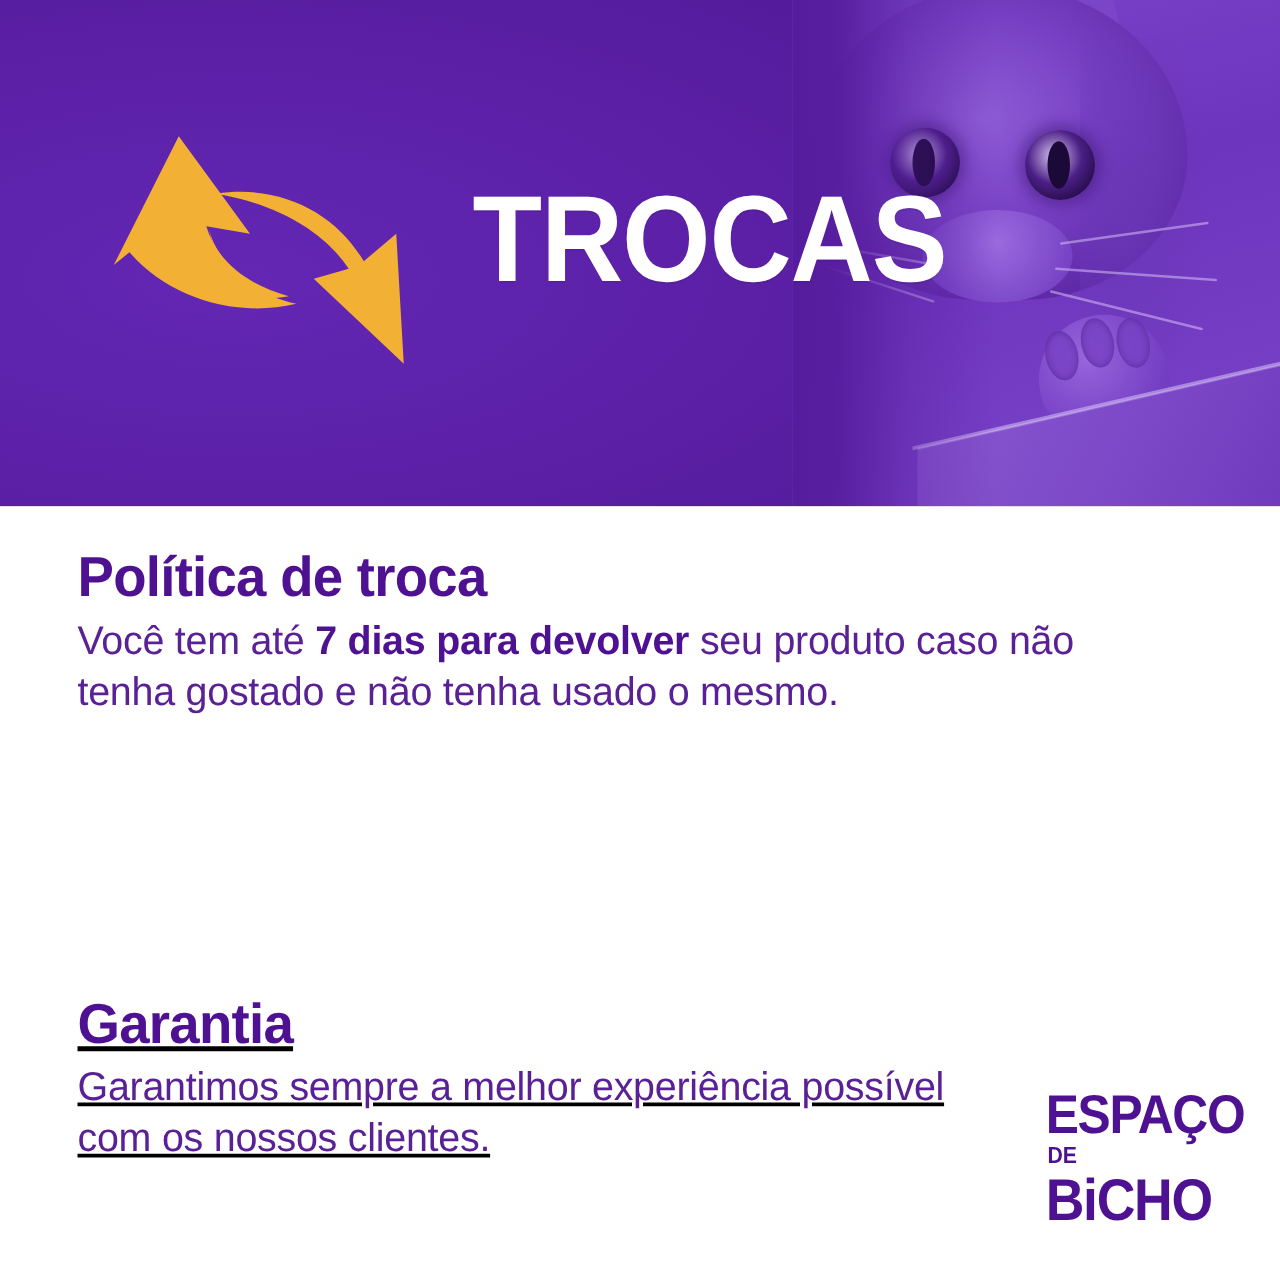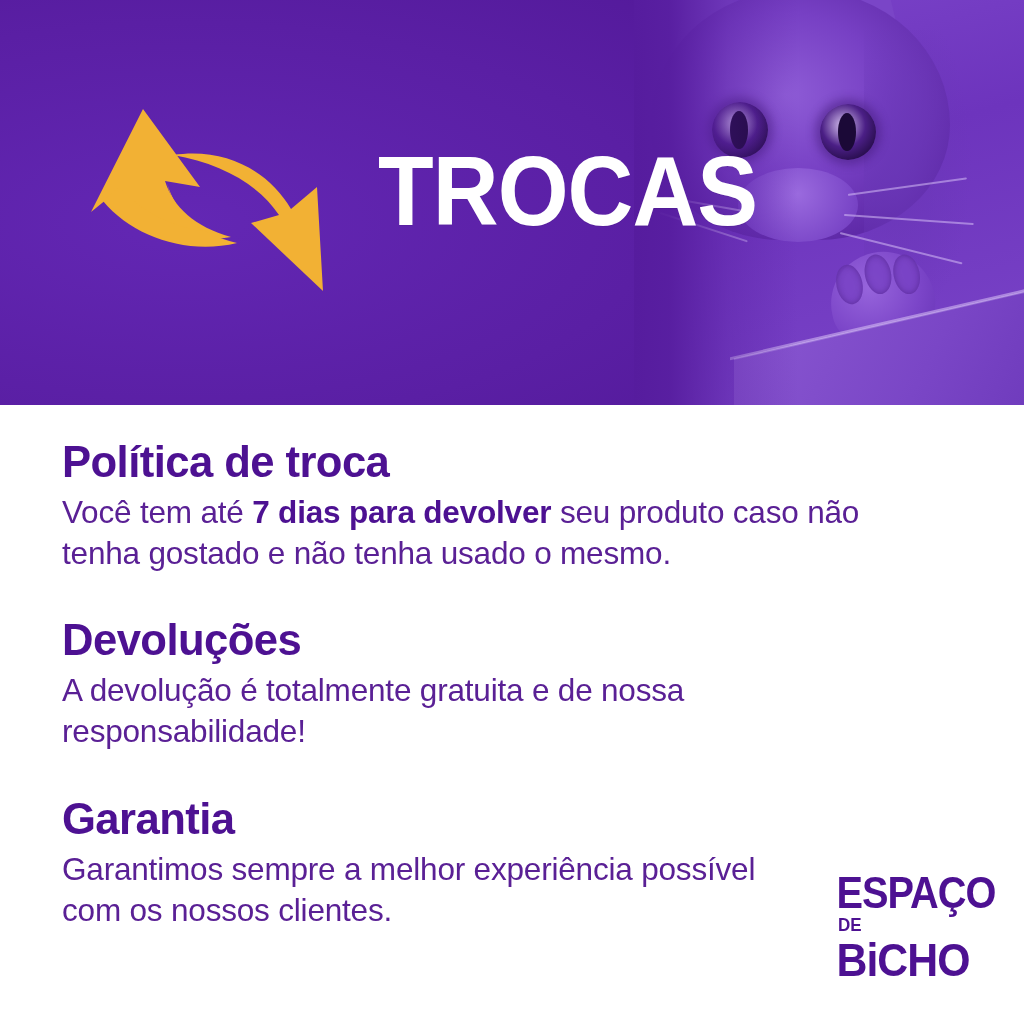--- a/index.html
+++ b/index.html
@@ -154,21 +154,21 @@
     width:1024px;height:619px;
     background:#ffffff;
   }
   .section{
     position:absolute;
     left:62px;
     width:900px;
   }
   .sec-1{top:33px;}
   .sec-2{top:211px;}
-  .sec-3{top:390px;}
+  .sec-3{top:390px;text-decoration:underline;}
 
   .sec-title{
     font-size:45px;
     font-weight:700;
     line-height:1.06;
     color:#4D1192;
     letter-spacing:-0.6px;
     margin:0 0 6px 0;
     transform:scaleX(.97);
     transform-origin:left center;
@@ -276,24 +276,20 @@
 
   <div class="content">
 
     <div class="section sec-1">
       <h2 class="sec-title">Política de troca</h2>
       <p class="sec-body">
         <span>Você tem até </span><b>7 dias para devolver</b><span> seu produto caso não tenha gostado e não tenha usado o mesmo.</span>
       </p>
     </div>
 
-    <div class="section sec-2">
-      <h2 class="sec-title">Devoluções</h2>
-      <p class="sec-body">A devolução é totalmente gratuita e de nossa responsabilidade!</p>
-    </div>
 
     <div class="section sec-3">
       <h2 class="sec-title">Garantia</h2>
       <p class="sec-body">Garantimos sempre a melhor experiência possível com os nossos clientes.</p>
     </div>
 
   </div>
 
   <div class="brand">
     <span class="brand-espaco">ESPAÇO</span>

